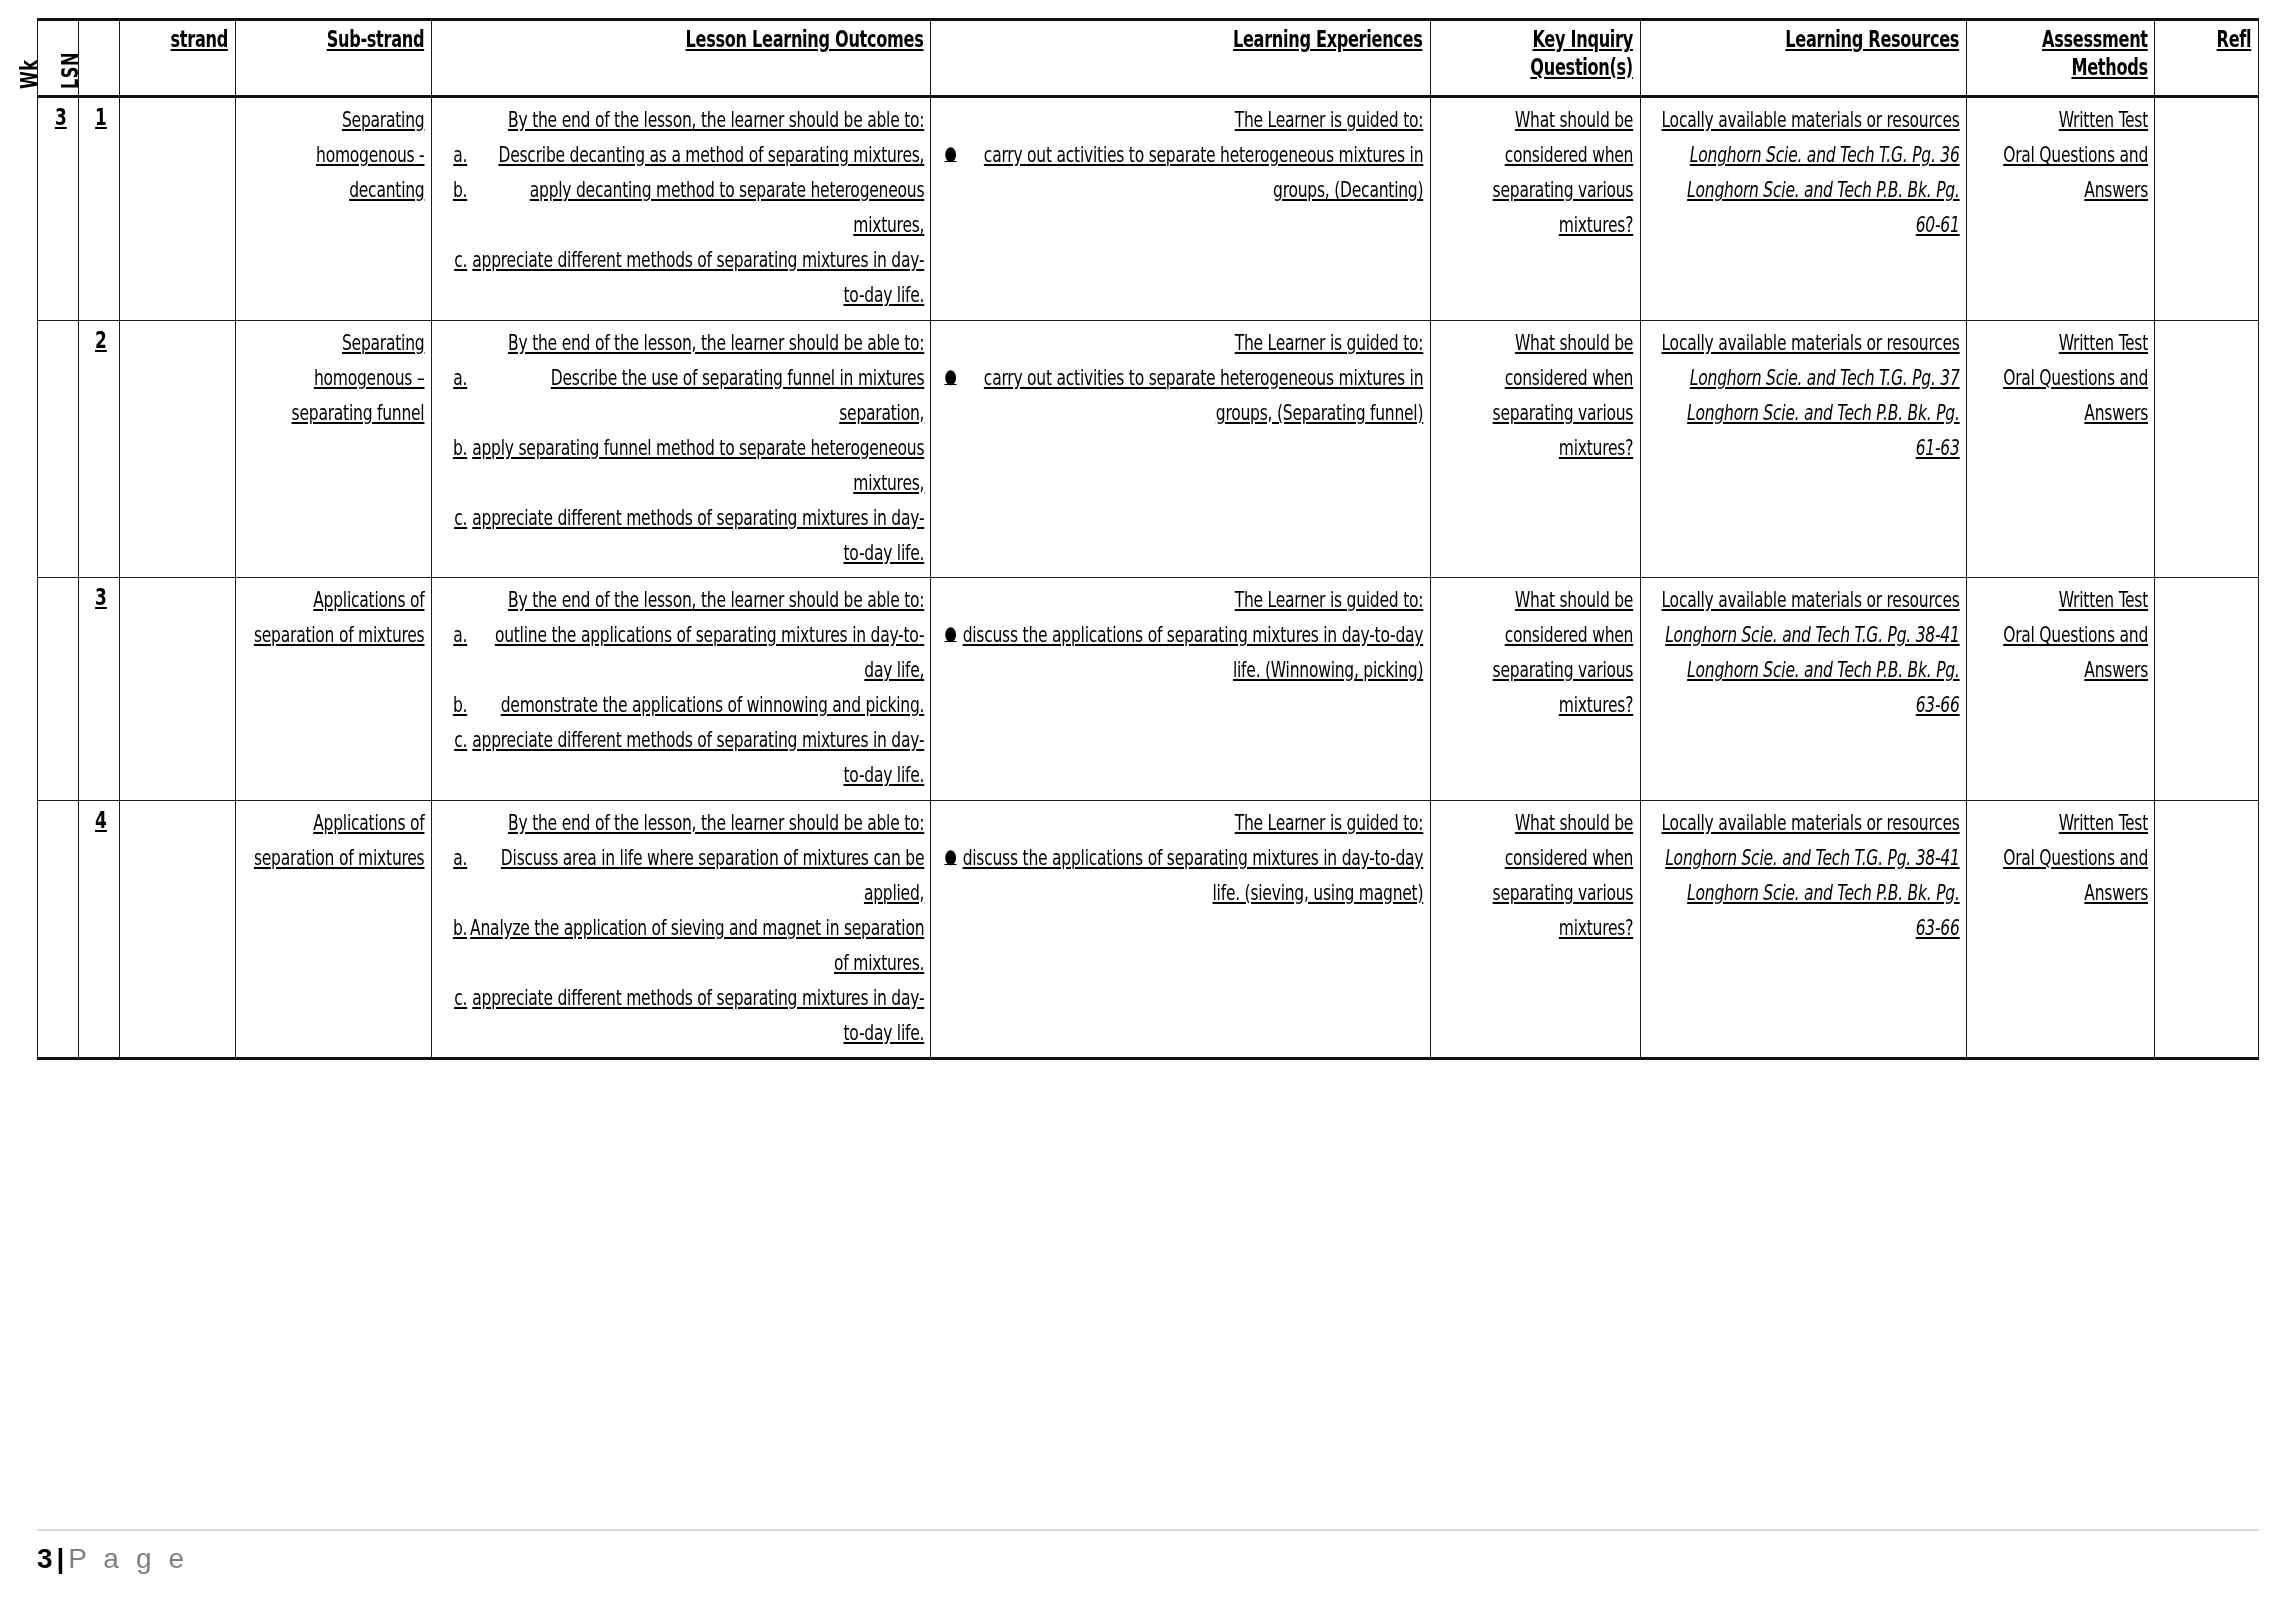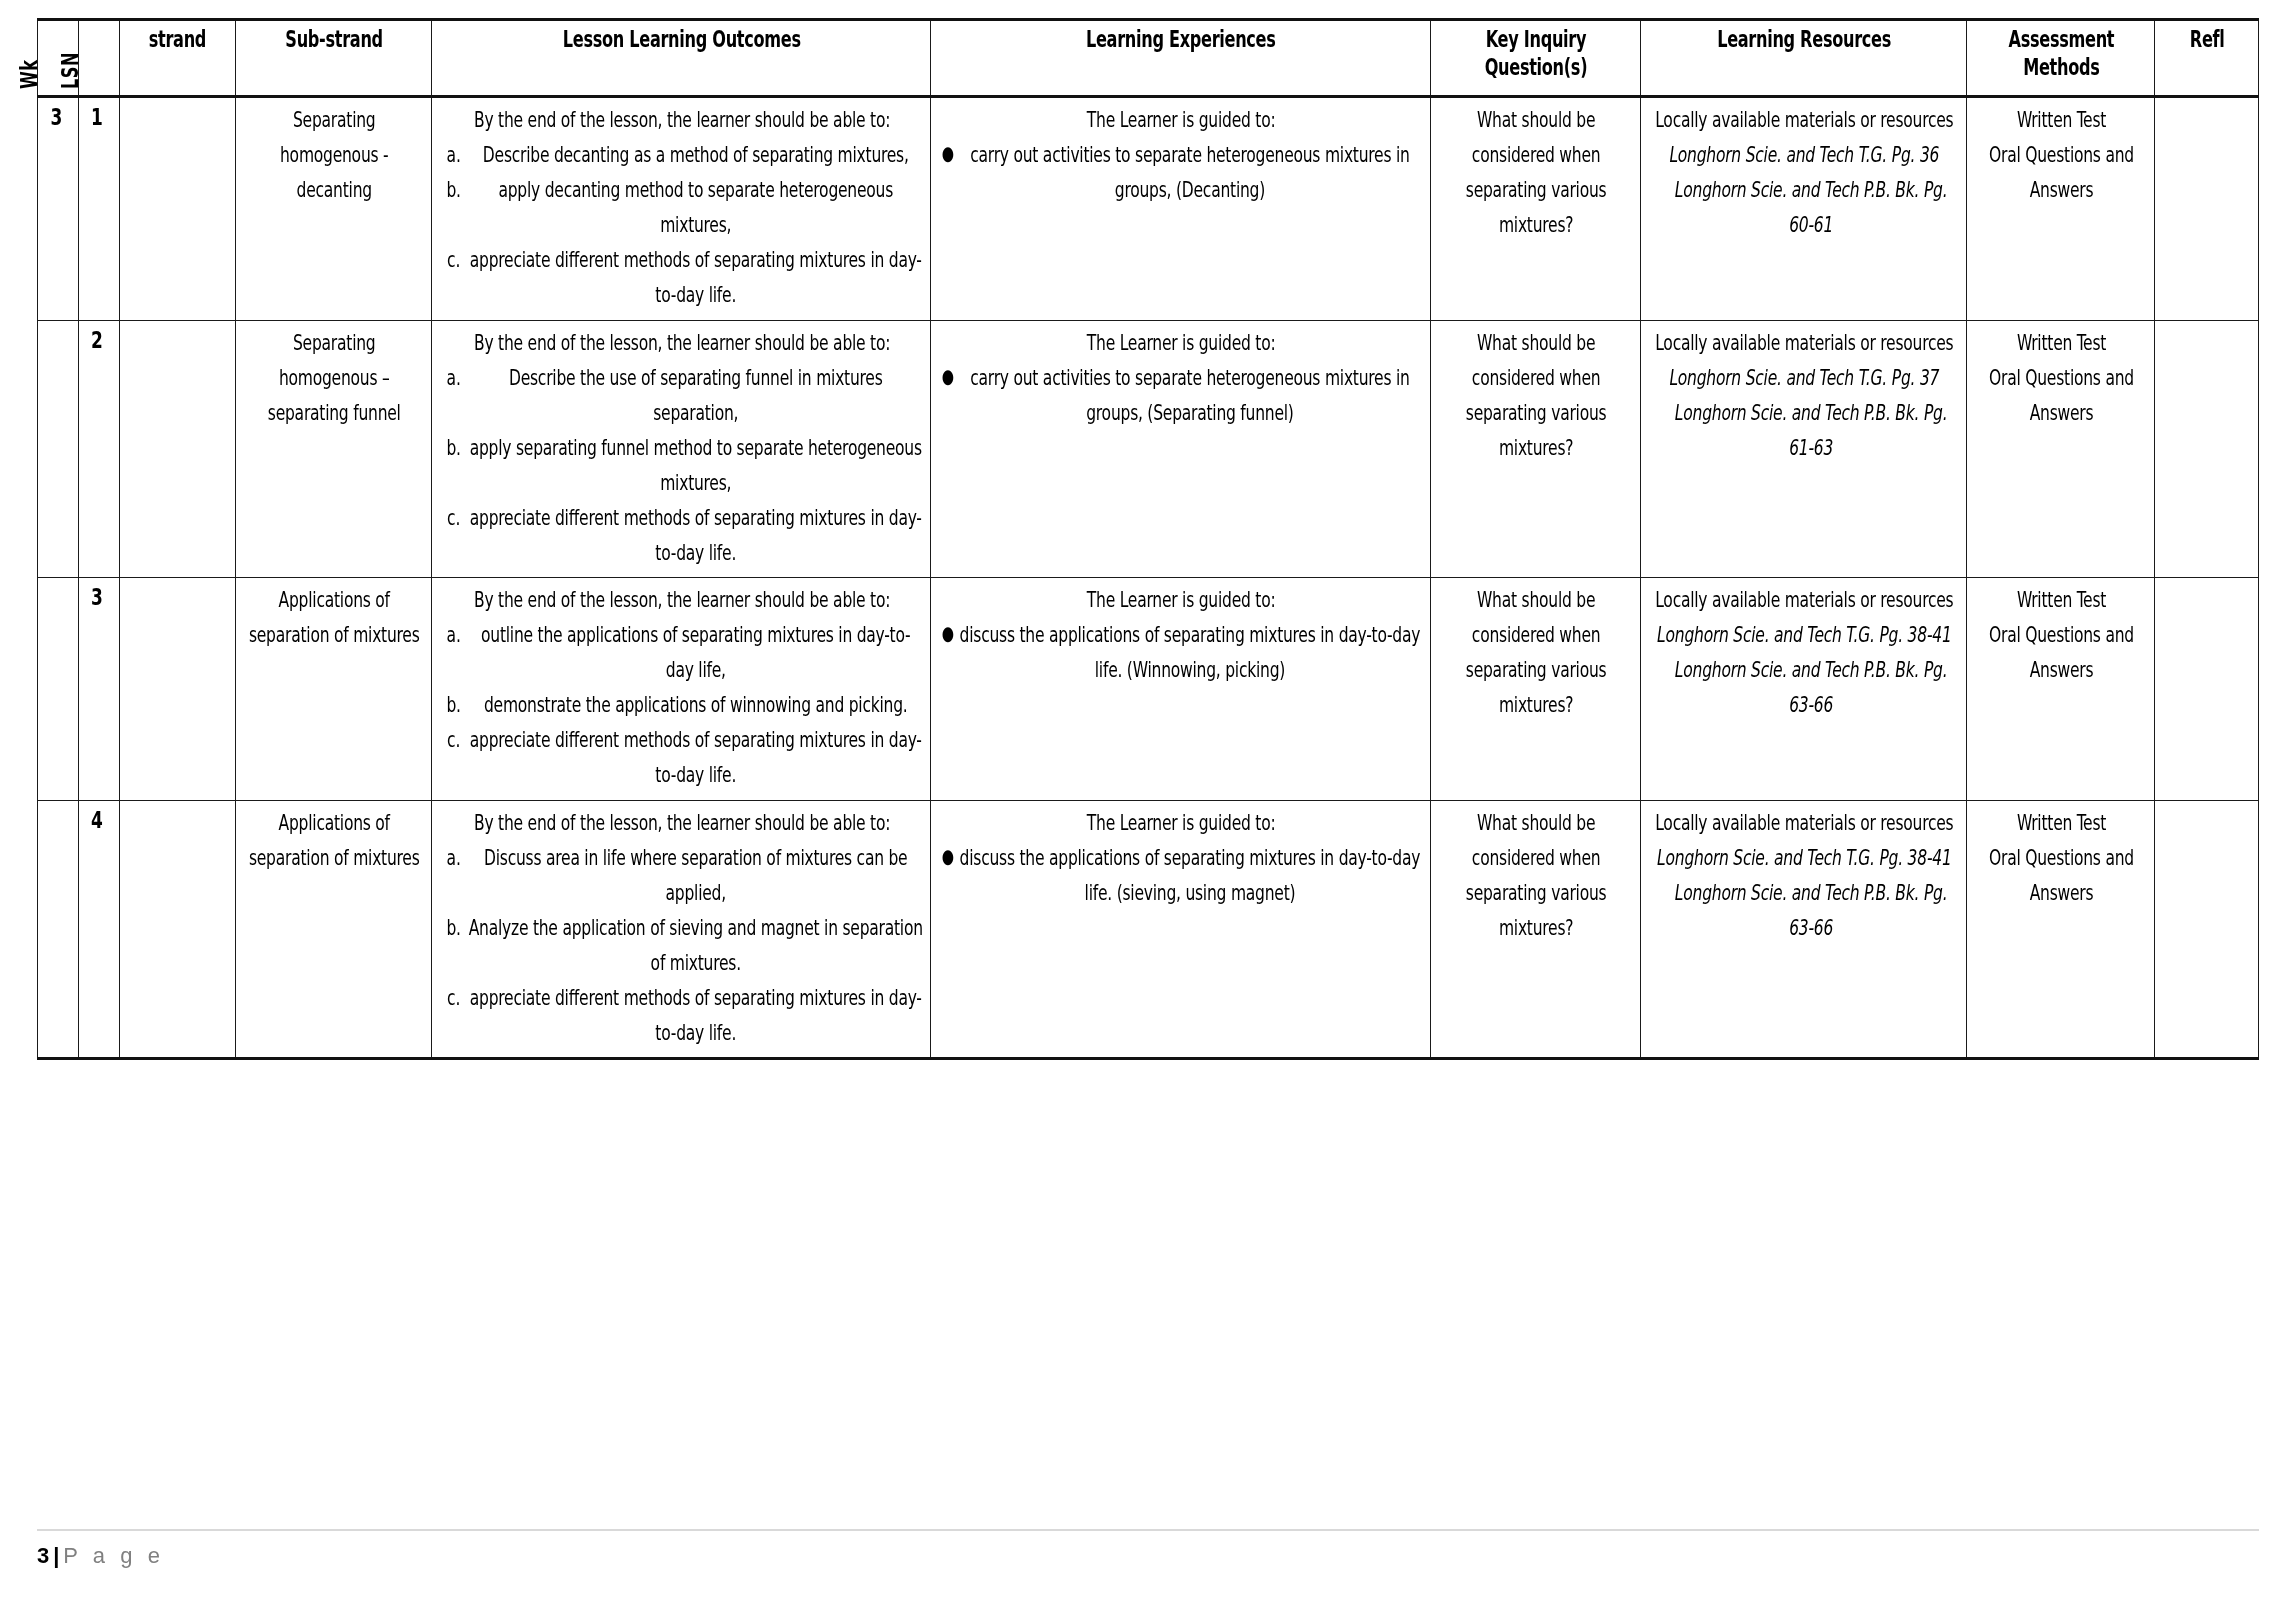--- a/index.html
+++ b/index.html
@@ -33,21 +33,22 @@
     width: 2222px;
     border-collapse: collapse;
     table-layout: fixed;
   }
   table.sow td, table.sow th {
     border: 1.3px solid #1a1a1a;
     vertical-align: top;
     padding: 5.2px 6.5px 6.5px 7.9px;
     box-sizing: border-box;
     font-weight: normal;
-    text-align: center;
+    text-align: right;
+    text-decoration: underline;
   }
 
   
   table.sow tr.header-row > * { border-top: 3.3px solid #111; }
   table.sow tr.row-last > *   { border-bottom: 3.3px solid #111; }
   table.sow tr.row-1 > *      { border-top: 3.3px solid #111; }
 
   
   col.c-wk   { width: 39px;  }
   col.c-lsn  { width: 38px;  }
@@ -164,21 +165,21 @@
     width: 2222px;
   }
   .footer-rule {
     border-top: 2px solid #d9d9d9;
     width: 100%;
     height: 0;
   }
   .footer-text {
     margin-top: 11.8px;
     font-family: "Liberation Sans", sans-serif;
-    font-size: 22px;
+    font-size: 28px;
     color: #808080;
     white-space: pre;
   }
   .footer-num {
     font-weight: bold;
     color: #000000;
     letter-spacing: 0;
   }
   .footer-bar {
     font-weight: bold;

